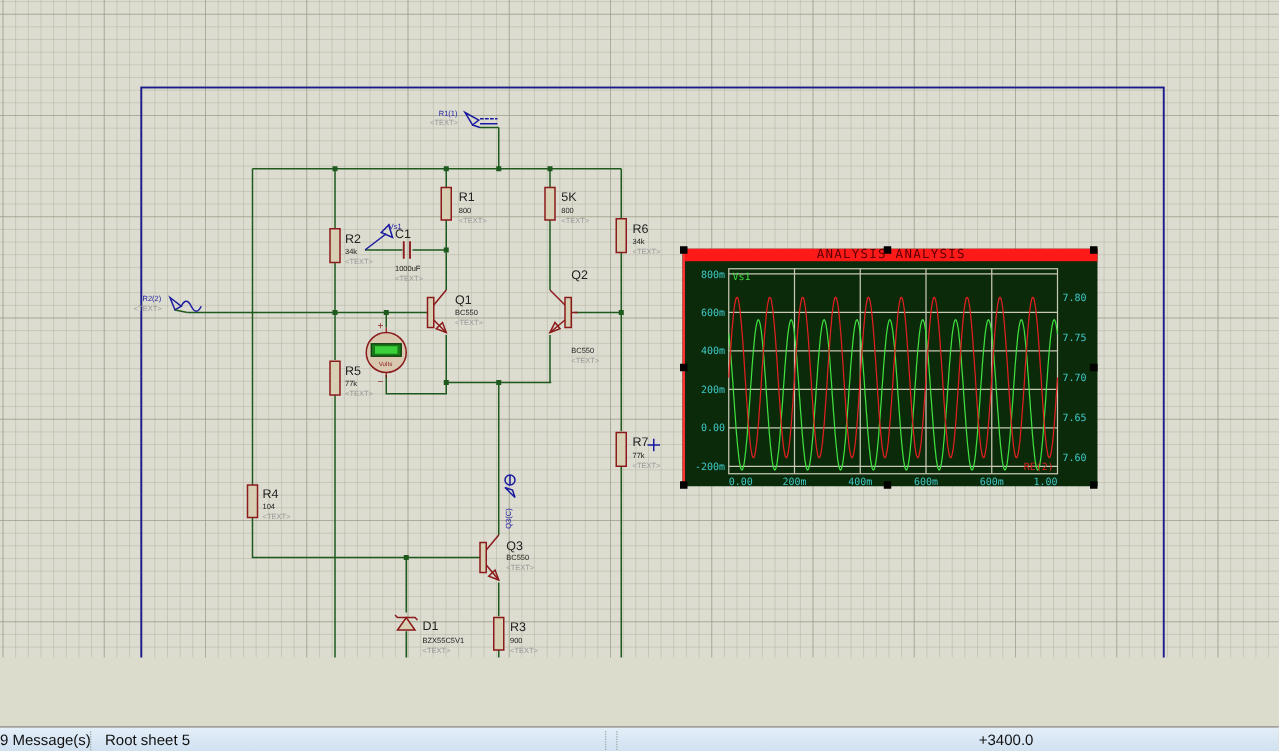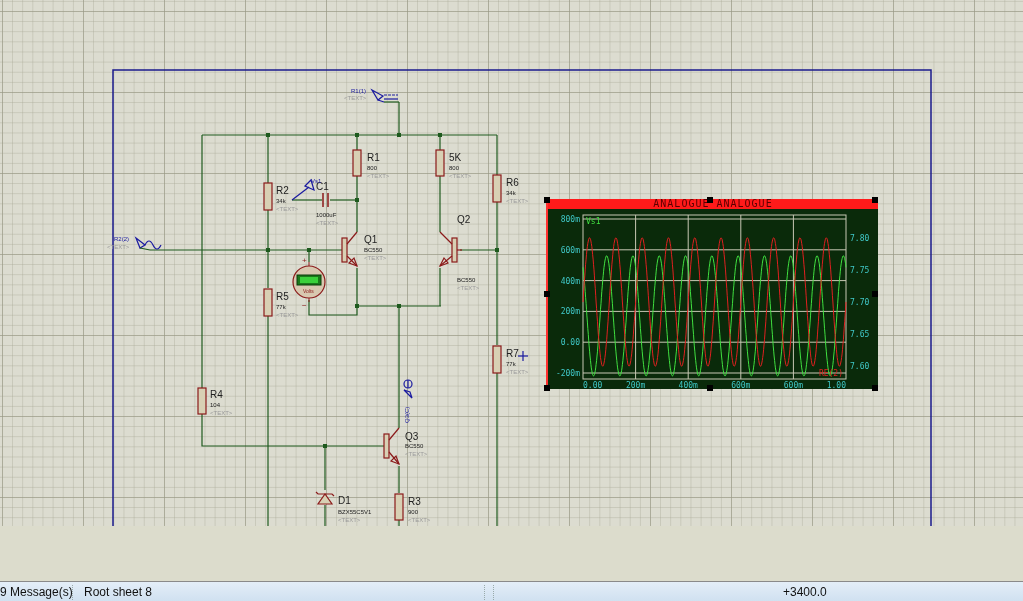--- a/index.html
+++ b/index.html
@@ -238,21 +238,21 @@
       <text x="311" y="183" font-size="6" fill="#1a1aa0">Vs1</text>
       <text x="0" y="0" font-size="6" fill="#1a1aa0" transform="translate(409,423) rotate(-90)">Q3(C)</text>
 
       <text x="302" y="263" font-size="8" fill="#8b1a1a">+</text>
       <text x="302" y="308" font-size="8" fill="#8b1a1a">−</text>
       <text x="303" y="293" font-size="5" fill="#8b1a1a">Volts</text>
     </g>
   </svg>
 
   <div id="graph">
-    <div id="graph-title">ANALOGUE ANALOGUE</div>
+    <div id="graph-title">ANALYSIS ANALYSIS</div>
     <svg id="graph-svg" width="330" height="180" style="position:absolute;left:0;top:10px;">
         <rect x="35" y="6" width="263" height="164" fill="none" stroke="#c8c8b4" stroke-width="1"></rect>
         <line x1="87.6" y1="6" x2="87.6" y2="170" stroke="#c8c8b4" stroke-width="1"></line>
         <line x1="140.2" y1="6" x2="140.2" y2="170" stroke="#c8c8b4" stroke-width="1"></line>
         <line x1="192.8" y1="6" x2="192.8" y2="170" stroke="#c8c8b4" stroke-width="1"></line>
         <line x1="245.4" y1="6" x2="245.4" y2="170" stroke="#c8c8b4" stroke-width="1"></line>
         <line x1="35" y1="164" x2="298" y2="164" stroke="#c8c8b4" stroke-width="1"></line>
         <line x1="35" y1="133.2" x2="298" y2="133.2" stroke="#c8c8b4" stroke-width="1"></line>
         <line x1="35" y1="102.4" x2="298" y2="102.4" stroke="#c8c8b4" stroke-width="1"></line>
         <line x1="35" y1="71.59999999999998" x2="298" y2="71.59999999999998" stroke="#c8c8b4" stroke-width="1"></line>
@@ -287,17 +287,17 @@
   <div class="handle" style="left:544px;top:291px;"></div>
   <div class="handle" style="left:872px;top:291px;"></div>
   <div class="handle" style="left:544px;top:385px;"></div>
   <div class="handle" style="left:707px;top:385px;"></div>
   <div class="handle" style="left:872px;top:385px;"></div>
 </div>
 
 <div id="statusbar">
   <span class="sb-cell" style="left:0;">9 Message(s)</span>
   <span class="sb-sep" style="left:72px;"></span>
-  <span class="sb-cell" style="left:84px;">Root sheet 8</span>
+  <span class="sb-cell" style="left:84px;">Root sheet 5</span>
   <span class="sb-sep" style="left:484px;"></span>
   <span class="sb-sep" style="left:493px;"></span>
   <span class="sb-cell" style="left:783px;">+3400.0</span>
 </div>
 
 </body></html>

